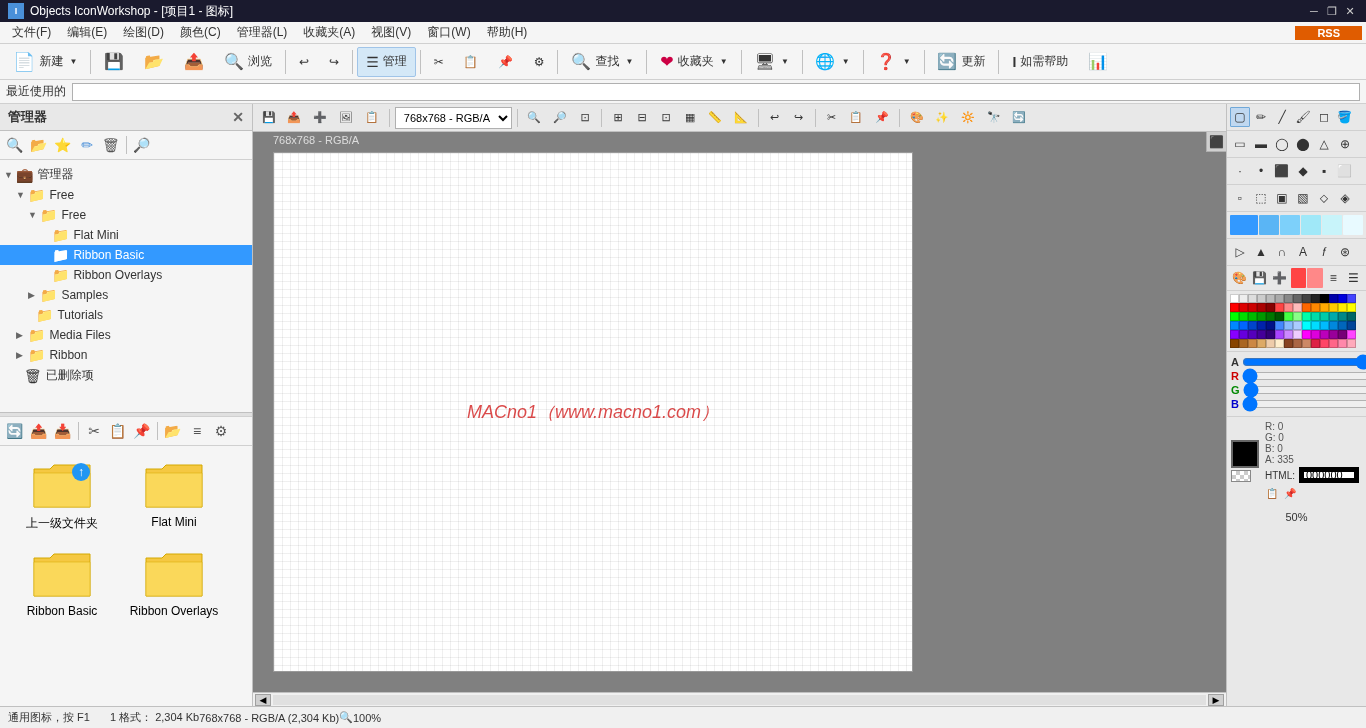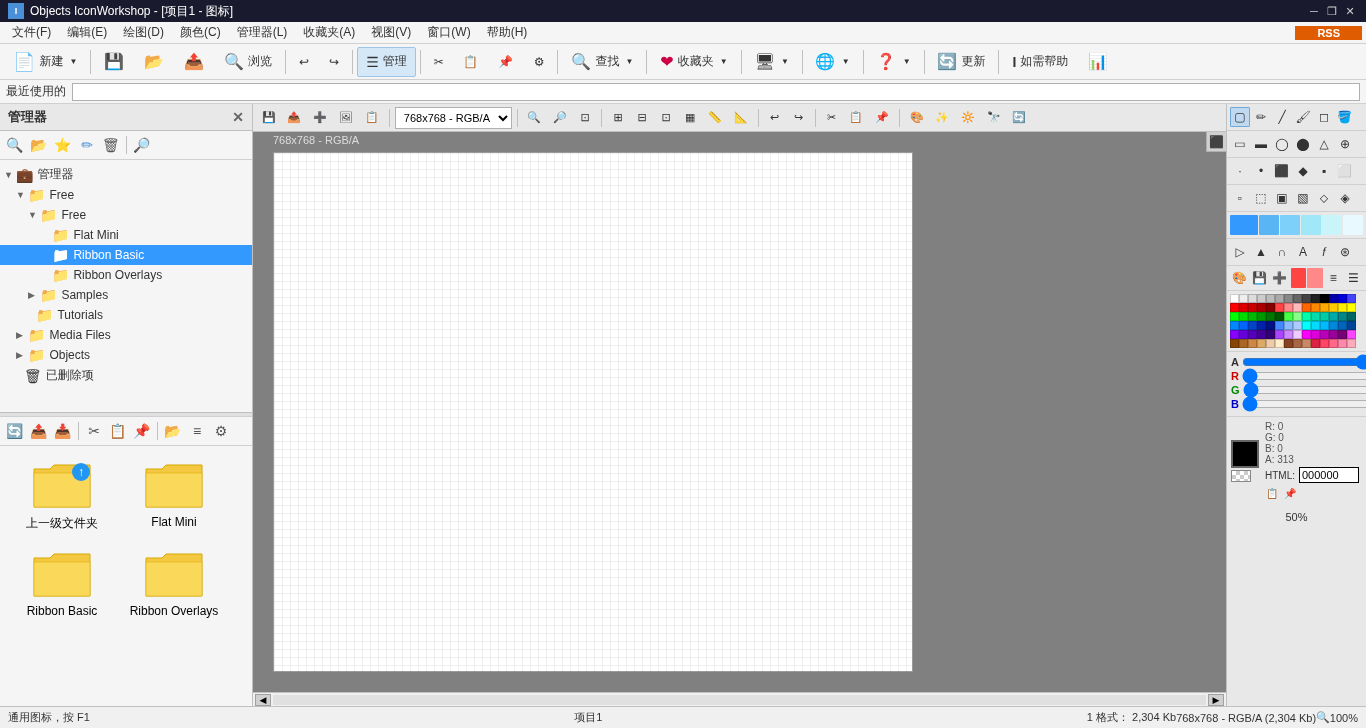--- a/index.html
+++ b/index.html
@@ -90,21 +90,21 @@
     #rgba-section { padding: 4px; border-bottom: 1px solid #d0d0d0; }
     .slider-row { display: flex; align-items: center; gap: 3px; margin-bottom: 2px; }
     .slider-row label { width: 10px; font-size: 11px; color: #333; font-weight: bold; }
     .slider-row input[type=range] { flex: 1; height: 10px; }
     
     
     #color-preview { padding: 4px; display: flex; gap: 6px; align-items: center; }
     #color-box { width: 28px; height: 28px; background: black; border: 2px solid #666; }
     #color-info { font-size: 10px; color: #333; }
     #html-row { display: flex; align-items: center; gap: 4px; margin-top: 2px; }
-    #html-value { border: 1px solid #000000; width: 60px; height: 16px; font-size: 11px; padding: 0 2px; }
+    #html-value { border: 5px solid #000000; width: 60px; height: 16px; font-size: 11px; padding: 0 2px; }
     
     
     #zoom-preview { padding: 4px; text-align: right; }
     #zoom-percent { text-align: center; font-size: 11px; color: #333; margin-top: 2px; }
     
     
     #statusbar { height: 22px; background: #f0f0f0; border-top: 1px solid #c0c0c0; display: flex; align-items: center; padding: 0 8px; gap: 20px; font-size: 11px; color: #333; }
     #statusbar .status-left { flex: 0 0 auto; }
     #statusbar .status-center { flex: 1; text-align: center; }
     #statusbar .status-right { flex: 0 0 auto; display: flex; align-items: center; gap: 0; }
@@ -309,21 +309,21 @@
 
       <div class="tree-item" style="padding-left: 16px;">
         <span class="tree-arrow">▶</span>
         <span class="tree-icon">📁</span>
         <span>Media Files</span>
       </div>
 
       <div class="tree-item" style="padding-left: 16px;">
         <span class="tree-arrow">▶</span>
         <span class="tree-icon">📁</span>
-        <span>Objects</span>
+        <span>Ribbon</span>
       </div>
 
       <div class="tree-item" style="padding-left: 16px;">
         <span class="tree-arrow" style="width:8px;"></span>
         <span class="tree-icon">🗑</span>
         <span>已删除项</span>
       </div>
     </div>
 
     <div style="height: 4px; background: #e0e0e0; border-top: 1px solid #c0c0c0;"></div>
@@ -427,20 +427,21 @@
 
     <div style="position:relative; height:0;">
       <div style="position:absolute; right:0; top:0; width:20px; height:20px; background:#d0d0d0; display:flex; align-items:center; justify-content:center; font-size:12px; border-left:1px solid #b0b0b0; border-bottom:1px solid #b0b0b0;">⬛</div>
     </div>
 
     <div id="canvas-wrapper">
       <div style="position:relative; display:inline-block;">
         <div id="canvas-label">768x768 - RGB/A</div>
         <div id="canvas-grid" style="width:640px; height:520px;">
           <div id="grid-overlay"></div>
+          <div id="watermark">MACno1（www.macno1.com）</div>
         </div>
       </div>
     </div>
 
     <div style="height:14px; background:#f0f0f0; border-top:1px solid #c0c0c0; display:flex; align-items:center; padding:0 2px;">
       <div style="width:16px; height:12px; background:#d0d0d0; border:1px solid #a0a0a0; display:flex; align-items:center; justify-content:center; font-size:9px; cursor:pointer;">◀</div>
       <div style="flex:1; height:10px; background:#e0e0e0; margin:0 2px;"></div>
       <div style="width:16px; height:12px; background:#d0d0d0; border:1px solid #a0a0a0; display:flex; align-items:center; justify-content:center; font-size:9px; cursor:pointer;">▶</div>
     </div>
   </div>
@@ -631,41 +632,40 @@
 
     <div id="color-preview">
       <div style="display:flex; flex-direction:column; gap:2px;">
         <div id="color-box"></div>
         <div style="width:20px; height:12px; background: repeating-conic-gradient(#ccc 0% 25%, white 0% 50%) 0 0 / 8px 8px; border:1px solid #888;"></div>
       </div>
       <div id="color-info">
         <div style="font-size:10px; color:#555;">R: <span>0</span></div>
         <div style="font-size:10px; color:#555;">G: <span>0</span></div>
         <div style="font-size:10px; color:#555;">B: <span>0</span></div>
-        <div style="font-size:10px; color:#555;">A: <span>313</span></div>
+        <div style="font-size:10px; color:#555;">A: <span>335</span></div>
         <div id="html-row">
           <span style="font-size:10px;">HTML:</span>
           <input id="html-value" type="text" value="000000" style="">
         </div>
         <div style="display:flex; gap:2px; margin-top:2px;">
           <div class="tool-btn" style="width:16px;height:16px;font-size:10px;">📋</div>
           <div class="tool-btn" style="width:16px;height:16px;font-size:10px;">📌</div>
         </div>
       </div>
     </div>
 
     <div id="zoom-preview">
       <div id="zoom-percent">50%</div>
     </div>
   </div>
 
 </div>
 
 <div id="statusbar">
   <span class="status-left">通用图标，按 F1</span>
-  <span class="status-center">项目1</span>
   <div class="status-right">
     <span>1 格式：  2,304 Kb</span>
     <span>768x768 - RGB/A (2,304 Kb)</span>
     <span>🔍</span>
     <span>100%</span>
   </div>
 </div>
 
 </body></html>

